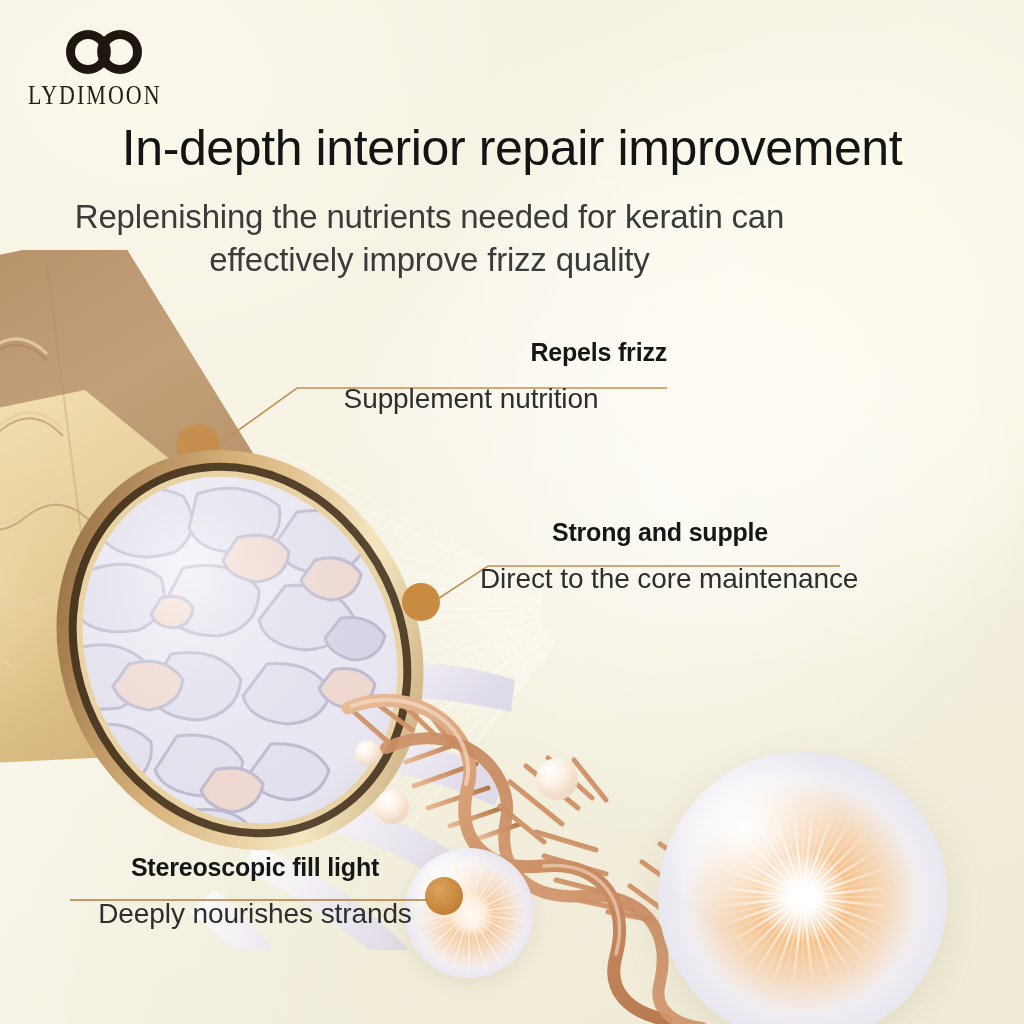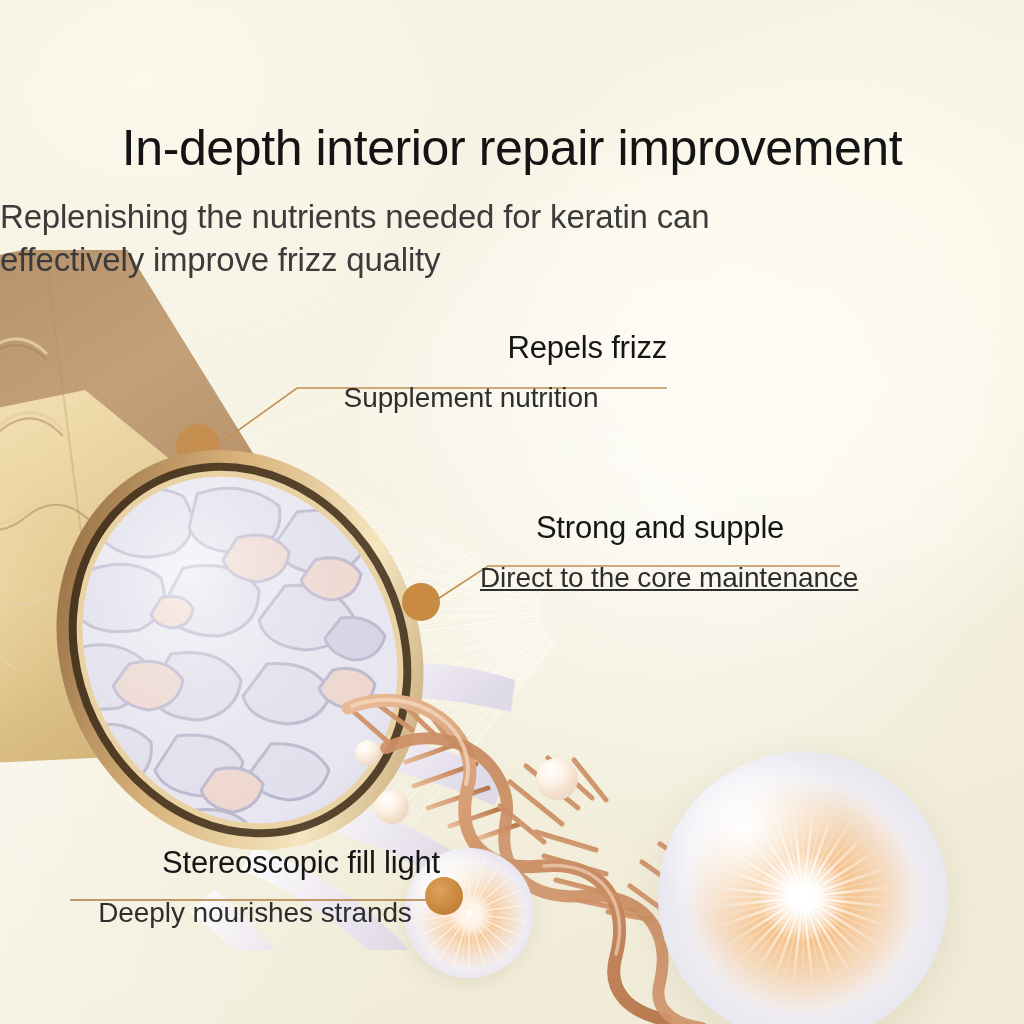--- a/index.html
+++ b/index.html
@@ -89,50 +89,51 @@
     font-weight:400;
   }
 
   
   .headline{
     position:absolute;left:0;top:122px;width:1024px;text-align:center;
     font-size:50px;line-height:1.06;color:#141414;font-weight:400;
     letter-spacing:-.4px;
   }
   .subhead{
-    position:absolute;left:0;top:196px;width:819px;text-align:left;
+    position:absolute;left:0;top:196px;width:819px;text-align:center;
     font-size:33px;line-height:1.30;color:#3b3b3b;font-weight:400;
     letter-spacing:-.2px;
+    padding-left:20px;
   }
   .subhead div{white-space:nowrap;}
 
   
   .callout{position:absolute;}
   .callout .title{
-    font-size:31px;color:#161616;font-weight:400;white-space:nowrap;letter-spacing:-.2px;
+    font-size:25px;color:#161616;font-weight:700;white-space:nowrap;letter-spacing:-.2px;margin-top:8px;
   }
   .callout .sub{
     font-size:28px;color:#2e2e2e;font-weight:400;white-space:nowrap;letter-spacing:-.1px;
   }
   .leader{position:absolute;overflow:visible;pointer-events:none;}
   .dot{
     position:absolute;border-radius:50%;
   }
 
   
   #callout-1{left:275px;top:330px;width:400px;}
   #callout-1 .title{text-align:right;width:392px;}
   #callout-1 .sub{text-align:center;width:392px;margin-top:16px;}
   
   #callout-2{left:480px;top:510px;width:365px;}
   #callout-2 .title{text-align:center;width:360px;}
-  #callout-2 .sub{text-align:center;width:360px;margin-top:16px;text-decoration:underline;}
+  #callout-2 .sub{text-align:center;width:360px;margin-top:16px;}
   
   #callout-3{left:70px;top:845px;width:370px;}
-  #callout-3 .title{text-align:right;width:370px;}
+  #callout-3 .title{text-align:center;width:370px;}
   #callout-3 .sub{text-align:center;width:370px;margin-top:16px;}
 </style>
 </head>
 <body>
 
 <div id="stage">
 
   <div class="sweep sweep-a"></div>
   <div class="sweep sweep-b"></div>
   <div class="sweep sweep-c"></div>
@@ -511,20 +512,28 @@
           <line x1="99.69098889480819" y1="91.2590611888476" x2="163.80117045718663" y2="40.132897436431435" stroke="#ffffff" stroke-width="1.4" stroke-opacity="0.45" stroke-linecap="round"></line>
           <line x1="100.0803451953697" y1="91.80780754090797" x2="169.511729532089" y2="48.181177266650366" stroke="#ffffff" stroke-width="2.6" stroke-opacity="0.75" stroke-linecap="round"></line>
           <line x1="100.40581320741451" y1="92.39669756529464" x2="174.28526037541286" y2="56.81823095765487" stroke="#ffffff" stroke-width="1.4" stroke-opacity="0.45" stroke-linecap="round"></line>
           <line x1="100.6632999818502" y1="93.018325628269" x2="178.06173306713634" y2="65.93544254794527" stroke="#ffffff" stroke-width="2.6" stroke-opacity="0.75" stroke-linecap="round"></line>
           <line x1="100.84956747309094" y1="93.6648743962621" x2="180.79365627200048" y2="75.41815781184431" stroke="#ffffff" stroke-width="1.4" stroke-opacity="0.45" stroke-linecap="round"></line>
           <line x1="100.96227325935945" y1="94.32821314338014" x2="182.44667447060533" y2="85.14712610290881" stroke="#ffffff" stroke-width="2.6" stroke-opacity="0.75" stroke-linecap="round"></line>
         </g>
     </svg>
   </div>
 
+  <div class="logo">
+    <svg class="logo-mark" viewBox="0 0 92 52">
+      <path d="M26 4 a22 22 0 1 0 0 44 a22 22 0 1 0 0 -44 z M26 13 a13 13 0 1 1 0 26 a13 13 0 1 1 0 -26 z" fill="#1d1710" fill-rule="evenodd"></path>
+      <path d="M58 4 a22 22 0 1 0 0 44 a22 22 0 1 0 0 -44 z M58 13 a13 13 0 1 1 0 26 a13 13 0 1 1 0 -26 z" fill="#1d1710" fill-rule="evenodd"></path>
+      <path d="M42 10 a22 22 0 0 0 0 32 a22 22 0 0 0 0 -32 z" fill="#1d1710" opacity=".92"></path>
+    </svg>
+    <div class="logo-word">LYDIMOON</div>
+  </div>
 
   <div class="headline">In-depth interior repair improvement</div>
   <div class="subhead">
     <div>Replenishing the nutrients needed for keratin can</div>
     <div>effectively improve frizz quality</div>
   </div>
 
   <svg class="leader" style="left:0;top:0;width:1024px;height:1024px;">
 
     <path d="M 667 388 L 297 388 L 222 442" fill="none" stroke="#c09154" stroke-width="1.6"></path>

